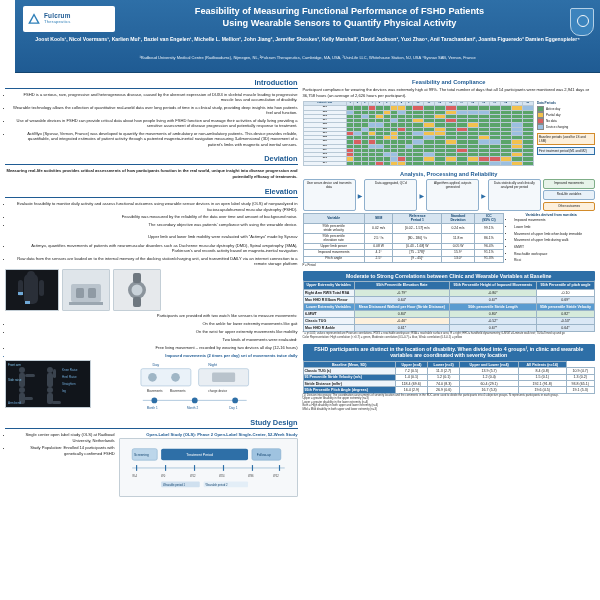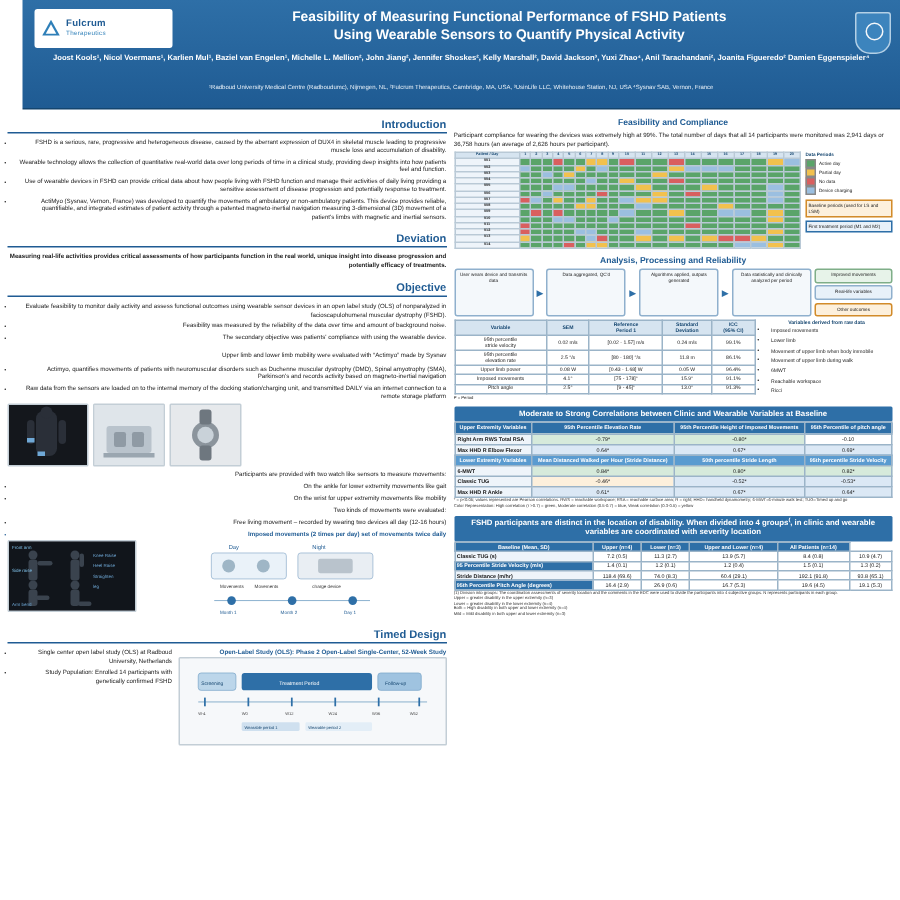--- a/index.html
+++ b/index.html
@@ -147,21 +147,21 @@
           <li>ActiMyo (Sysnav, Vernon, France) was developed to quantify the movements of ambulatory or non-ambulatory patients. This device provides reliable, quantifiable, and integrated estimates of patient activity through a patented magneto-inertial navigation measuring 3-dimensional (3D) movement of a patient's limbs with magnetic and inertial sensors.</li>
         </ul>
       </div>
 
       <div class="panel">
         <div class="sec-title">Deviation</div>
         <p class="lead">Measuring real-life activities provides critical assessments of how participants function in the real world, unique insight into disease progression and potentially efficacy of  treatments.</p>
       </div>
 
       <div class="panel">
-        <div class="sec-title">Objective</div>
+        <div class="sec-title">Elevation</div>
         <ul class="bul">
           <li>Evaluate feasibility to monitor daily activity and assess functional outcomes using wearable sensor devices in an open label study (OLS) of nonparalyzed in facioscapulohumeral muscular dystrophy (FSHD).</li>
           <li>Feasibility was measured by the reliability of the data over time and amount of background noise.</li>
           <li>The secondary objective was patients' compliance with using the wearable device.</li>
         </ul>
       </div>
 
       <div class="panel">
         <p class="t">Upper limb and lower limb mobility were evaluated with “Actimyo” made by Sysnav</p>
         <ul class="bul">
@@ -265,21 +265,21 @@
               <circle cx="102" cy="42" r="3" fill="#2e6fa7"></circle>
               <text x="10" y="51" font-size="3.2" fill="#1f5b93" font-family="Liberation Sans, sans-serif">Month 1</text>
               <text x="52" y="51" font-size="3.2" fill="#1f5b93" font-family="Liberation Sans, sans-serif">Month 2</text>
               <text x="96" y="51" font-size="3.2" fill="#1f5b93" font-family="Liberation Sans, sans-serif">Day 1</text>
             </svg>
           </div>
         </div>
       </div>
 
       <div class="panel">
-        <div class="sec-title">Timed Design</div>
+        <div class="sec-title">Study Design</div>
         <div style="display:flex;gap:4px;">
           <div style="width:38%;">
             <ul class="bul">
               <li>Single center open label study (OLS) at Radboud University, Netherlands</li>
               <li>Study Population: Enrolled 14 participants with genetically confirmed FSHD</li>
             </ul>
           </div>
           <div style="width:62%;">
             <div class="sd-head">Open-Label Study (OLS): Phase 2 Open-Label Single-Center, 52-Week Study</div>
             <div class="chart-ph">

